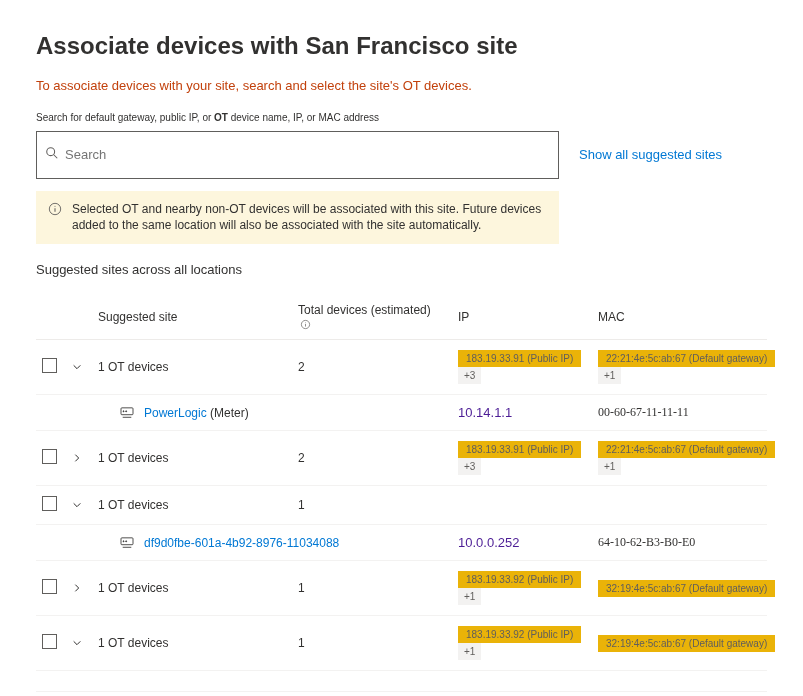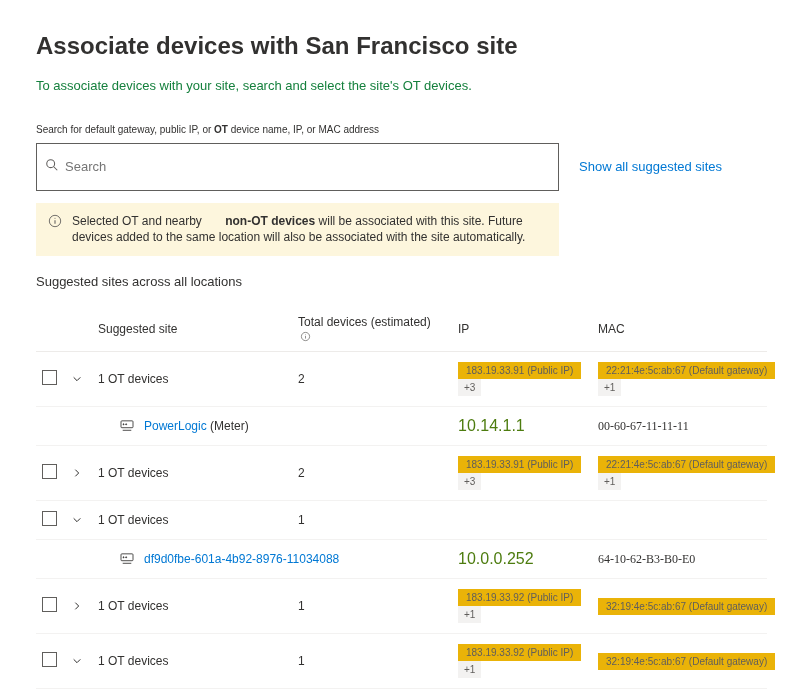--- a/index.html
+++ b/index.html
@@ -1,28 +1,28 @@
 <!DOCTYPE html>
 <html><head>
   <meta charset="utf-8">
   <style>
     * { margin: 0; padding: 0; box-sizing: border-box; }
     body { font-family: 'Segoe UI', Tahoma, sans-serif; font-size: 13px; color: #323130; background: #fff; padding: 32px 36px; width: 803px; }
     h1 { font-size: 24px; font-weight: 700; margin-bottom: 16px; }
-    .intro { font-size: 13px; line-height: 1.5; margin-bottom: 28px; color: #15803d; }
+    .intro { font-size: 13px; line-height: 1.5; margin-bottom: 16px; color: #c2410c; }
     .search-label { font-size: 10px; margin-bottom: 8px; margin-top: 9px; }
     .search-label strong { font-weight: 700; }
     .search-row { display: flex; align-items: center; gap: 20px; margin-bottom: 12px; }
     .search-box { flex: 0 0 523px; display: flex; align-items: center; border: 1px solid #605e5c; height: 48px; padding: 0 8px; }
     .search-box svg { width: 14px; height: 14px; flex-shrink: 0; }
     .search-box input { border: none; outline: none; flex: 1; font-size: 13px; padding-left: 6px; font-family: inherit; }
     .link { color: #0078d4; font-size: 13px; cursor: pointer; }
     .info-banner { background: #fdf6dd; padding: 10px 12px; display: flex; gap: 10px; margin-bottom: 18px; font-size: 12px; line-height: 1.4; width: 523px; }
     .info-banner svg { width: 14px; height: 14px; flex-shrink: 0; margin-top: 1px; }
-    .info-banner strong { font-weight: 700; margin-left: 20px; }
+    .info-banner strong { font-weight: 400; }
     .section-title { font-size: 13px; font-weight: 400; margin-bottom: 18px; }
     table { width: 100%; border-collapse: collapse; table-layout: fixed; }
     th { text-align: left; font-weight: 400; font-size: 12px; padding: 8px 6px; border-bottom: 1px solid #edebe9; color: #323130; }
     td { padding: 10px 6px; border-bottom: 1px solid #f3f2f1; font-size: 12px; vertical-align: middle; }
     .col-check { width: 28px; }
     .col-expand { width: 28px; }
     .col-site { width: 200px; }
     .col-devices { width: 160px; }
     .col-ip { width: 140px; }
     .col-mac { width: auto; }
@@ -31,21 +31,21 @@
     .chevron svg { width: 10px; height: 10px; }
     .site-name { display: inline; }
     .dev-icon { display: inline-flex; align-items: center; margin-right: 4px; }
     .dev-icon svg { width: 14px; height: 12px; }
     .dev-link { color: #0078d4; cursor: pointer; }
     .child-site { padding-left: 22px; display: flex; align-items: center; gap: 6px; }
     .tag { background: #eab308; color: #605e5c; font-size: 10px; padding: 3px 8px; display: inline-block; margin-right: 4px; white-space: nowrap; }
     .tag-plus { background: #f3f2f1; color: #605e5c; font-size: 10px; padding: 3px 6px; display: inline-block; white-space: nowrap; }
     .info-icon-th { display: inline-flex; vertical-align: middle; margin-left: 2px; }
     .info-icon-th svg { width: 11px; height: 11px; }
-    .plain-ip { font-size: 16px; color: #4d7c0f; }
+    .plain-ip { font-size: 13px; color: #4c1d95; }
     .plain-mac { font-size: 12px; color: #323130; font-family: Liberation Serif, serif; }
   </style>
 </head>
 <body>
 
 <h1>Associate devices with San Francisco site</h1>
 <div class="intro">
   <div>To associate devices with your site, search and select the site's OT devices.</div>
 </div>
 

